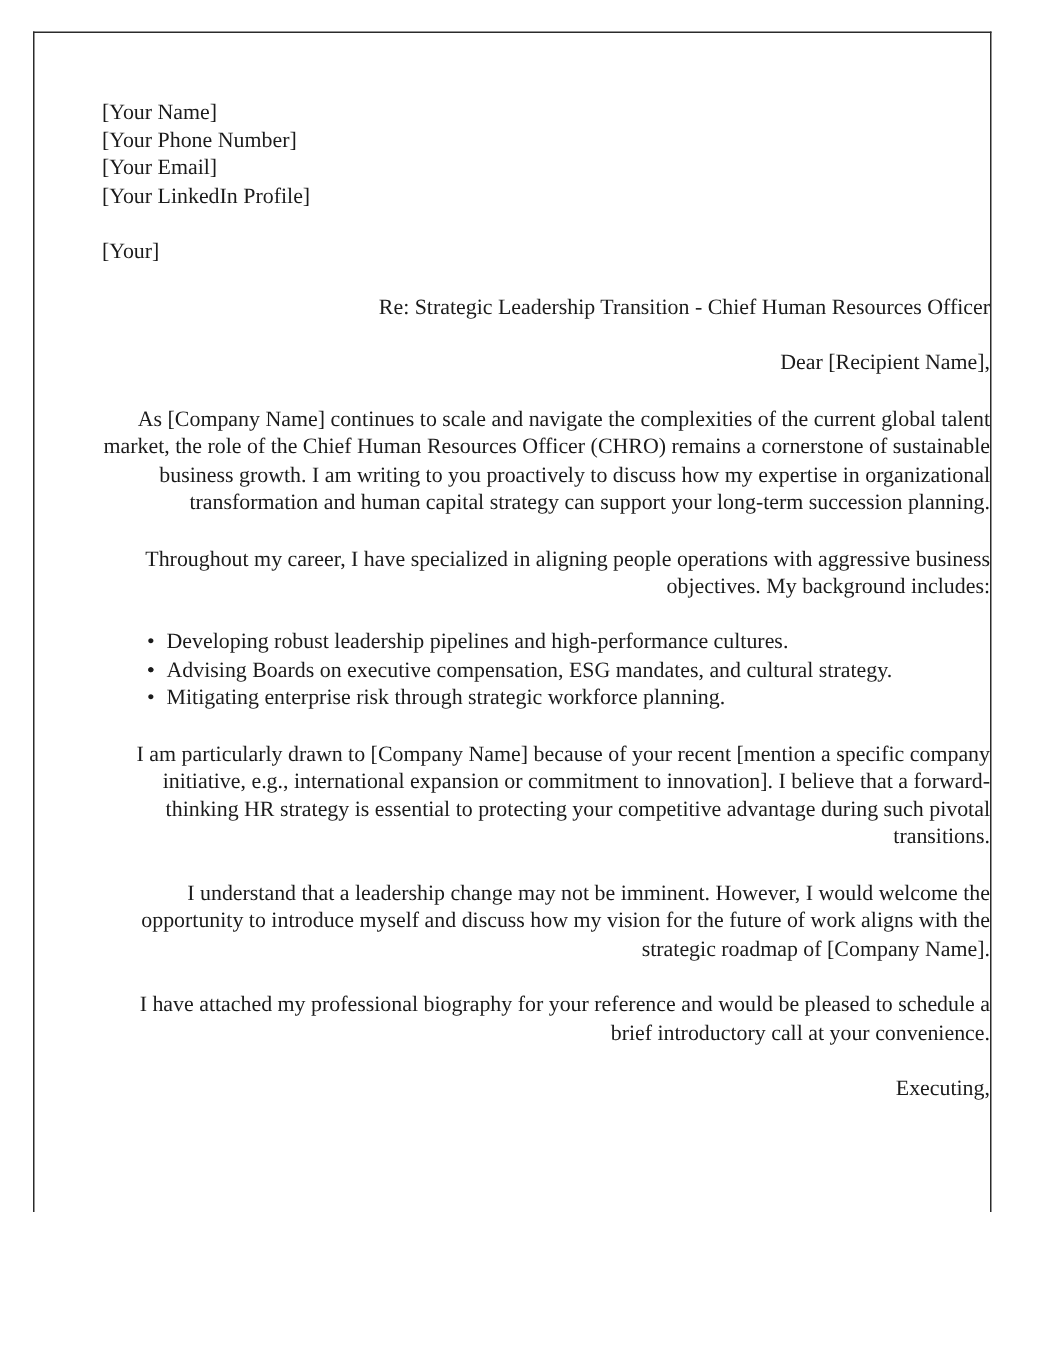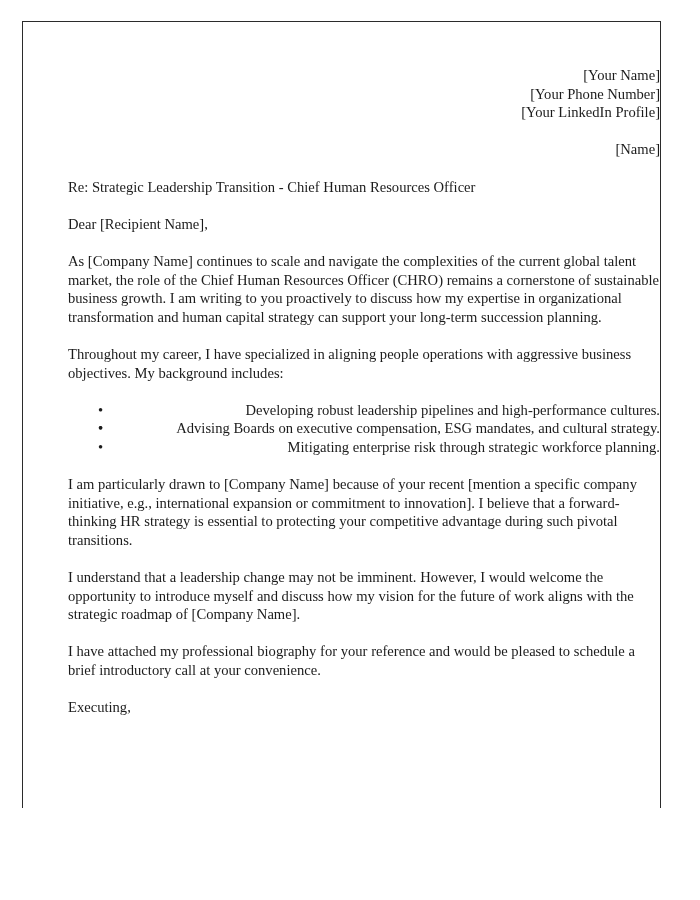--- a/index.html
+++ b/index.html
@@ -31,34 +31,33 @@
     left: 45px;
     top: 44px;
     width: 592px;
     color: #1b1b1b;
     font-size: 14.6px;
     line-height: 18.6px;
   }
 
   .block {
     margin: 0;
-    text-align: right;
   }
   .block + .block {
     margin-top: 18.6px;
   }
 
   .line {
     display: block;
     white-space: pre;
   }
 
   p.para {
     margin: 0;
-    text-align: left;
+    text-align: right;
   }
 
   ul.bullets {
     margin: 0;
     padding: 0;
     list-style: none;
   }
   ul.bullets li {
     position: relative;
     padding-left: 43px;
@@ -73,25 +72,26 @@
 </style>
 </head>
 <body>
 
 <div id="page-frame">
   <div id="letter">
 
     <div class="block">
       <span class="line">[Your Name]</span>
       <span class="line">[Your Phone Number]</span>
+      <span class="line">[Your Email]</span>
       <span class="line">[Your LinkedIn Profile]</span>
     </div>
 
     <div class="block">
-      <span class="line">[Name]</span>
+      <span class="line">[Your]</span>
     </div>
 
 
     <p class="block para">Re: Strategic Leadership Transition - Chief Human Resources Officer</p>
 
     <p class="block para">Dear [Recipient Name],</p>
 
     <p class="block para">As [Company Name] continues to scale and navigate the complexities of the current global talent market, the role of the Chief Human Resources Officer (CHRO) remains a cornerstone of sustainable business growth. I am writing to you proactively to discuss how my expertise in organizational transformation and human capital strategy can support your long-term succession planning.</p>
 
     <p class="block para">Throughout my career, I have specialized in aligning people operations with aggressive business objectives. My background includes:</p>

